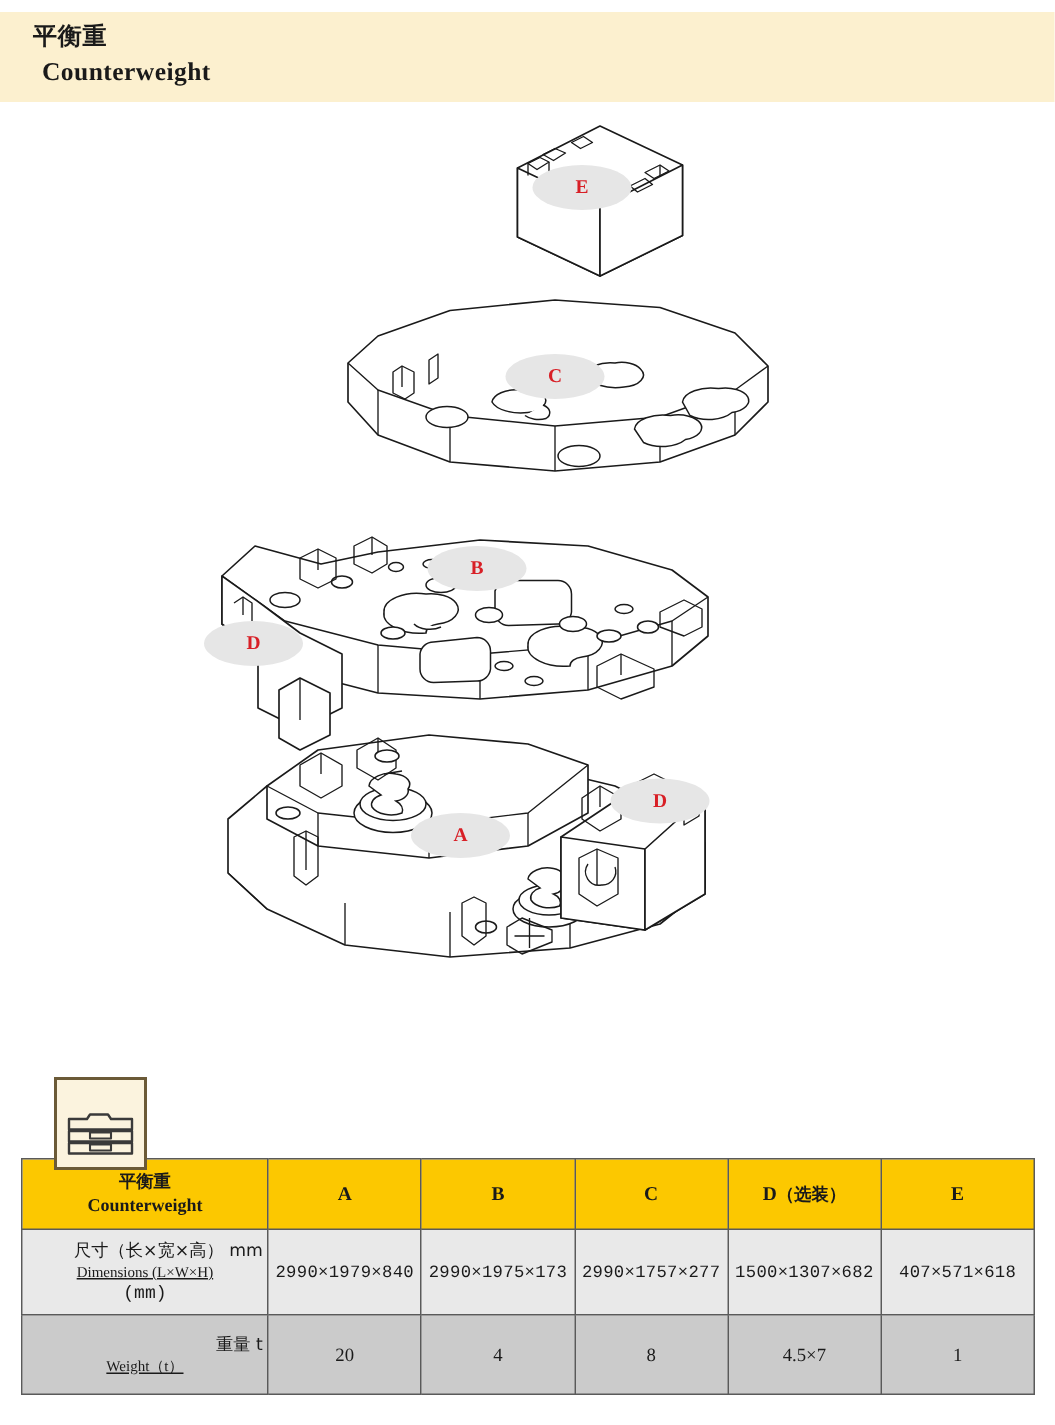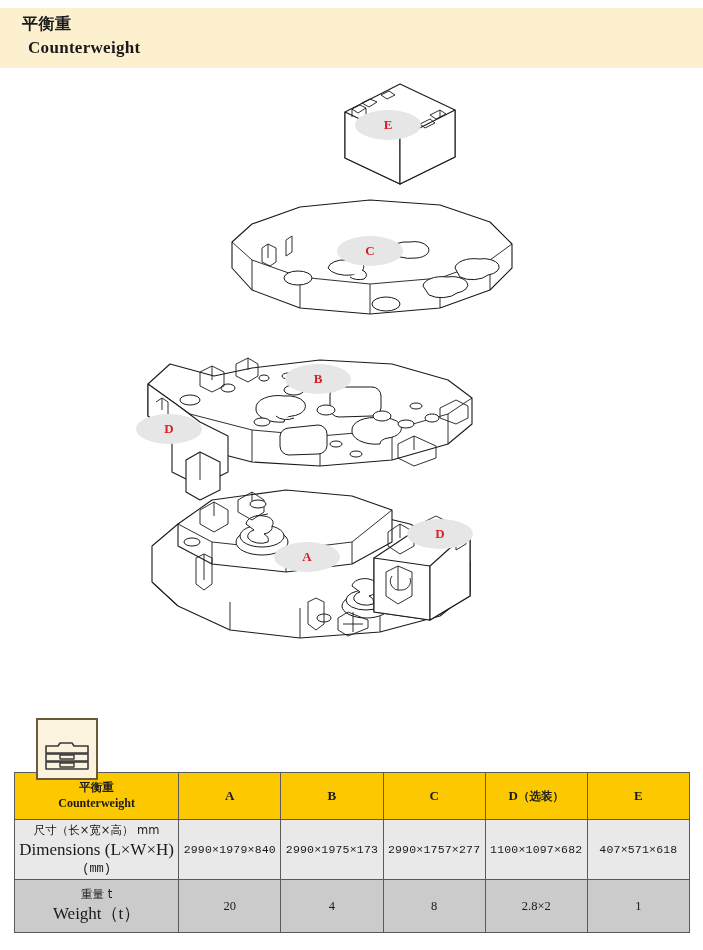--- a/index.html
+++ b/index.html
@@ -153,26 +153,28 @@
   }
   .col-letter .opt-cn {
     font-family: Liberation Sans, sans-serif;
     font-size: 11.5px;
   }
   .lbl-cn {
     font-family: "DejaVu Sans", "Liberation Sans", sans-serif;
     font-size: 11.5px;
     display: block;
     line-height: 1.45;
+    text-align: right;
   }
   .lbl-en {
     font-family: "Liberation Serif", "DejaVu Serif", serif;
-    font-size: 17px;
+    font-size: 10px;
     display: block;
     line-height: 1.35;
+    text-decoration: underline;
   }
   .lbl-en-sub {
     font-family: Liberation Mono, monospace;
     font-size: 12px;
     display: block;
     line-height: 1.3;
   }
   .cell-val {
     font-family: Liberation Mono, monospace;
     font-size: 11.5px;
@@ -413,29 +415,29 @@
 
     <tr class="row-dims">
       <td>
         <span class="lbl-cn">尺寸（长×宽×高） mm</span>
         <span class="lbl-en">Dimensions (L×W×H)</span>
         <span class="lbl-en-sub">(mm)</span>
       </td>
       <td class="cell-val">2990×1979×840</td>
       <td class="cell-val">2990×1975×173</td>
       <td class="cell-val">2990×1757×277</td>
-      <td class="cell-val">1100×1097×682</td>
+      <td class="cell-val">1500×1307×682</td>
       <td class="cell-val">407×571×618</td>
     </tr>
 
     <tr class="row-weight">
       <td>
         <span class="lbl-cn">重量 t</span>
         <span class="lbl-en">Weight（t）</span>
       </td>
       <td class="cell-val-num">20</td>
       <td class="cell-val-num">4</td>
       <td class="cell-val-num">8</td>
-      <td class="cell-val-num">2.8×2</td>
+      <td class="cell-val-num">4.5×7</td>
       <td class="cell-val-num">1</td>
     </tr>
   </tbody>
 </table>
 
 </body></html>

